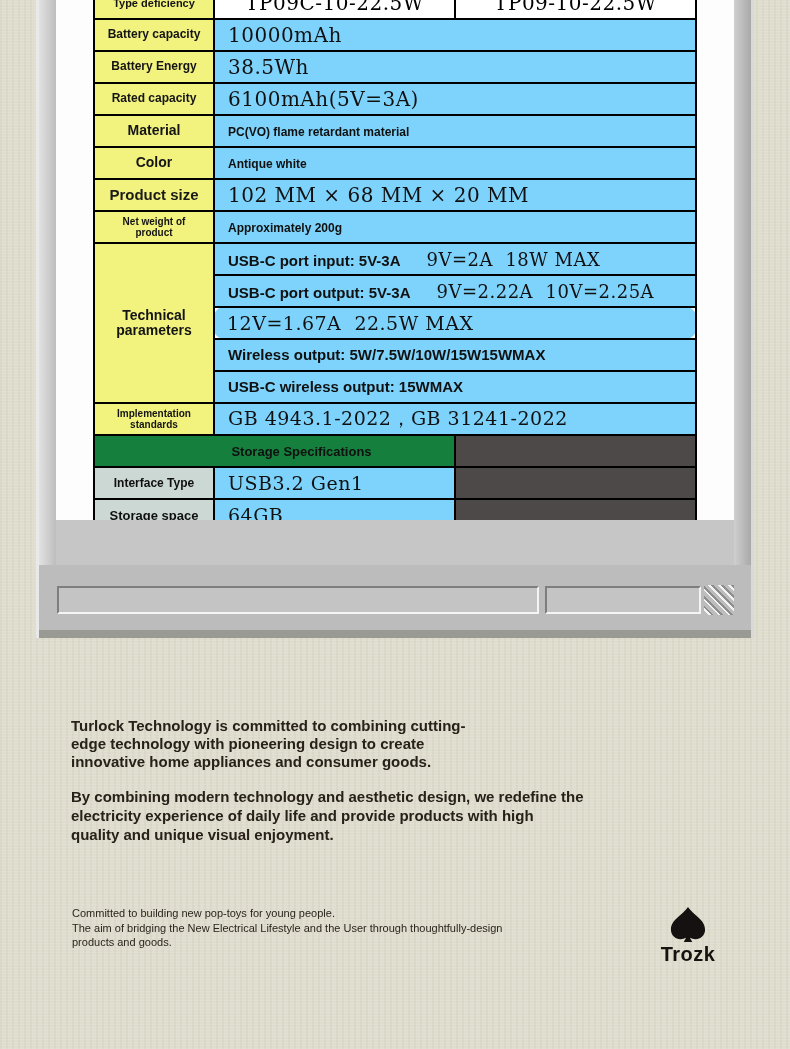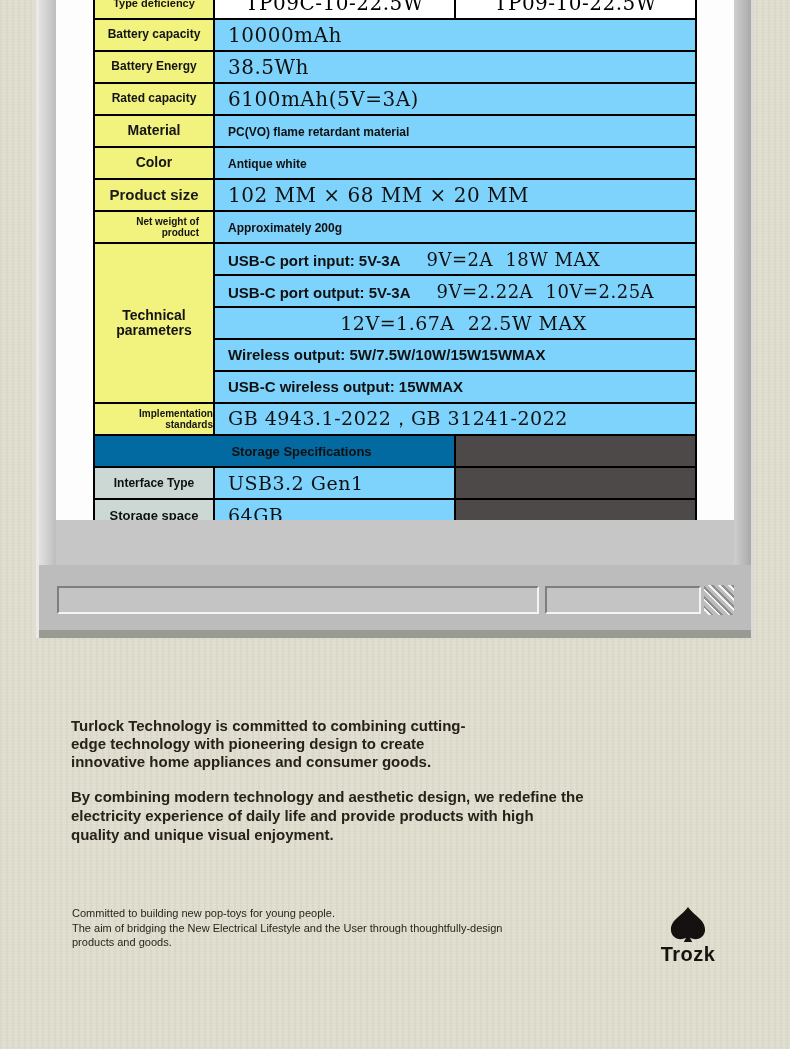--- a/index.html
+++ b/index.html
@@ -48,33 +48,33 @@
   table.spec{
     position:absolute; left:37px; top:-14px;
     border-collapse:collapse; table-layout:fixed; width:604px;
   }
   table.spec td{border:2px solid #000; height:28px; overflow:hidden; box-sizing:content-box;}
   table.spec tr{height:32px;}
   td.lab{
     background:#f2f27f; text-align:center; font-weight:bold; color:#141414;
     font-size:12px; line-height:1.1; padding:0 8px;
   }
-  td.lab.sz10{font-size:10px; padding:0 14px;text-align:right;}
+  td.lab.sz10{font-size:10px; padding:0 14px;}
   td.lab.sz11{font-size:11px;}
   td.lab.sz14{font-size:14px;}
   td.lab.sz15{font-size:15px; color:#1a1a1a;}
   td.val{background:#7dd3fc; padding-left:13px; color:#101010;}
   .serif{font-family:"DejaVu Serif", serif; font-size:20px; letter-spacing:0.5px; white-space:pre;}
   .serif-md{font-family:"DejaVu Serif", serif; font-size:18px; letter-spacing:0.5px; white-space:pre;}
   .sm-bold{font-family:"Liberation Sans", sans-serif; font-weight:bold; font-size:12px;}
   .md-bold{font-family:"Liberation Sans", sans-serif; font-weight:bold; font-size:15px;}
-  td.val.centered{text-align:center; padding-left:18px;}
+  td.val.centered{text-align:left; padding-left:12px;border-radius:10px;}
   td.model{background:#fff; text-align:center; padding:0;}
   .gap{display:inline-block; width:26px;}
-  td.storage-hdr{background:#0369a1; font-weight:bold; font-size:13px; text-align:center; padding-left:55px; color:#101010;}
+  td.storage-hdr{background:#15803d; font-weight:bold; font-size:13px; text-align:center; padding-left:55px; color:#101010;}
   td.storage-lab{background:#ccd8d4; text-align:center; font-weight:bold; font-size:12px; color:#101010;}
   td.dark{background:#4d4949;}
   
   .para{position:absolute; left:71px; color:#272119; font-weight:bold; font-size:15px;}
   .para1{top:717px; line-height:18px;}
   .para2{top:787px; line-height:19px;}
   .brand{position:absolute; left:72px; top:906px; color:#2b251d; font-size:11px; line-height:14.5px;}
   .brand .bname{font-weight:bold; font-size:14px; letter-spacing:0.3px;}
   .brand .tm{font-size:9px; vertical-align:super;}
   .logo{position:absolute; left:660px; top:906px; width:56px; text-align:center; color:#161210;}

